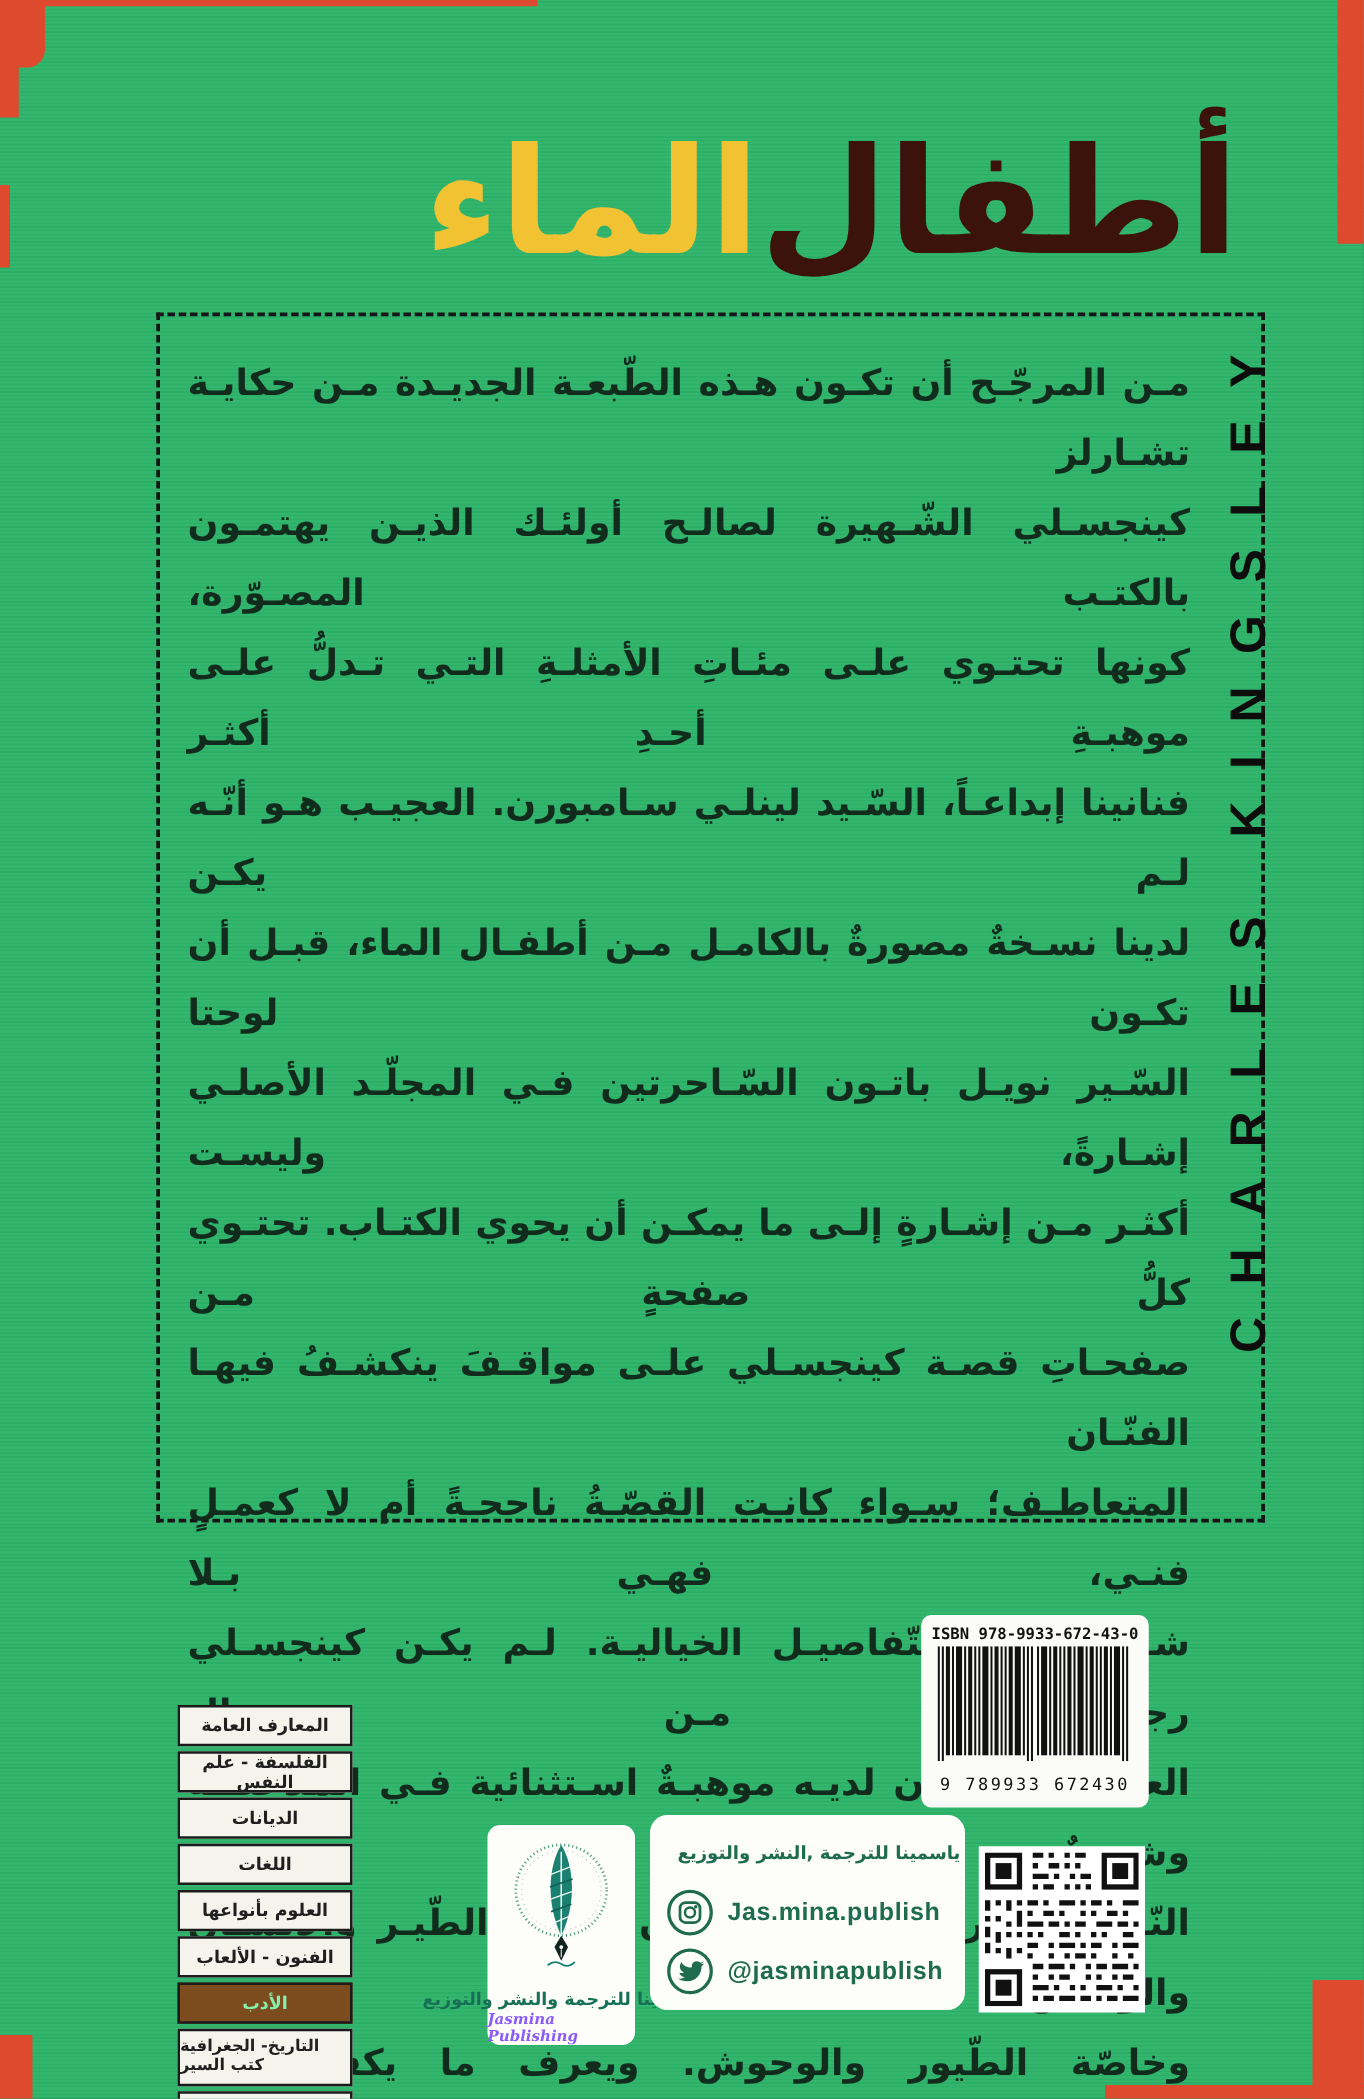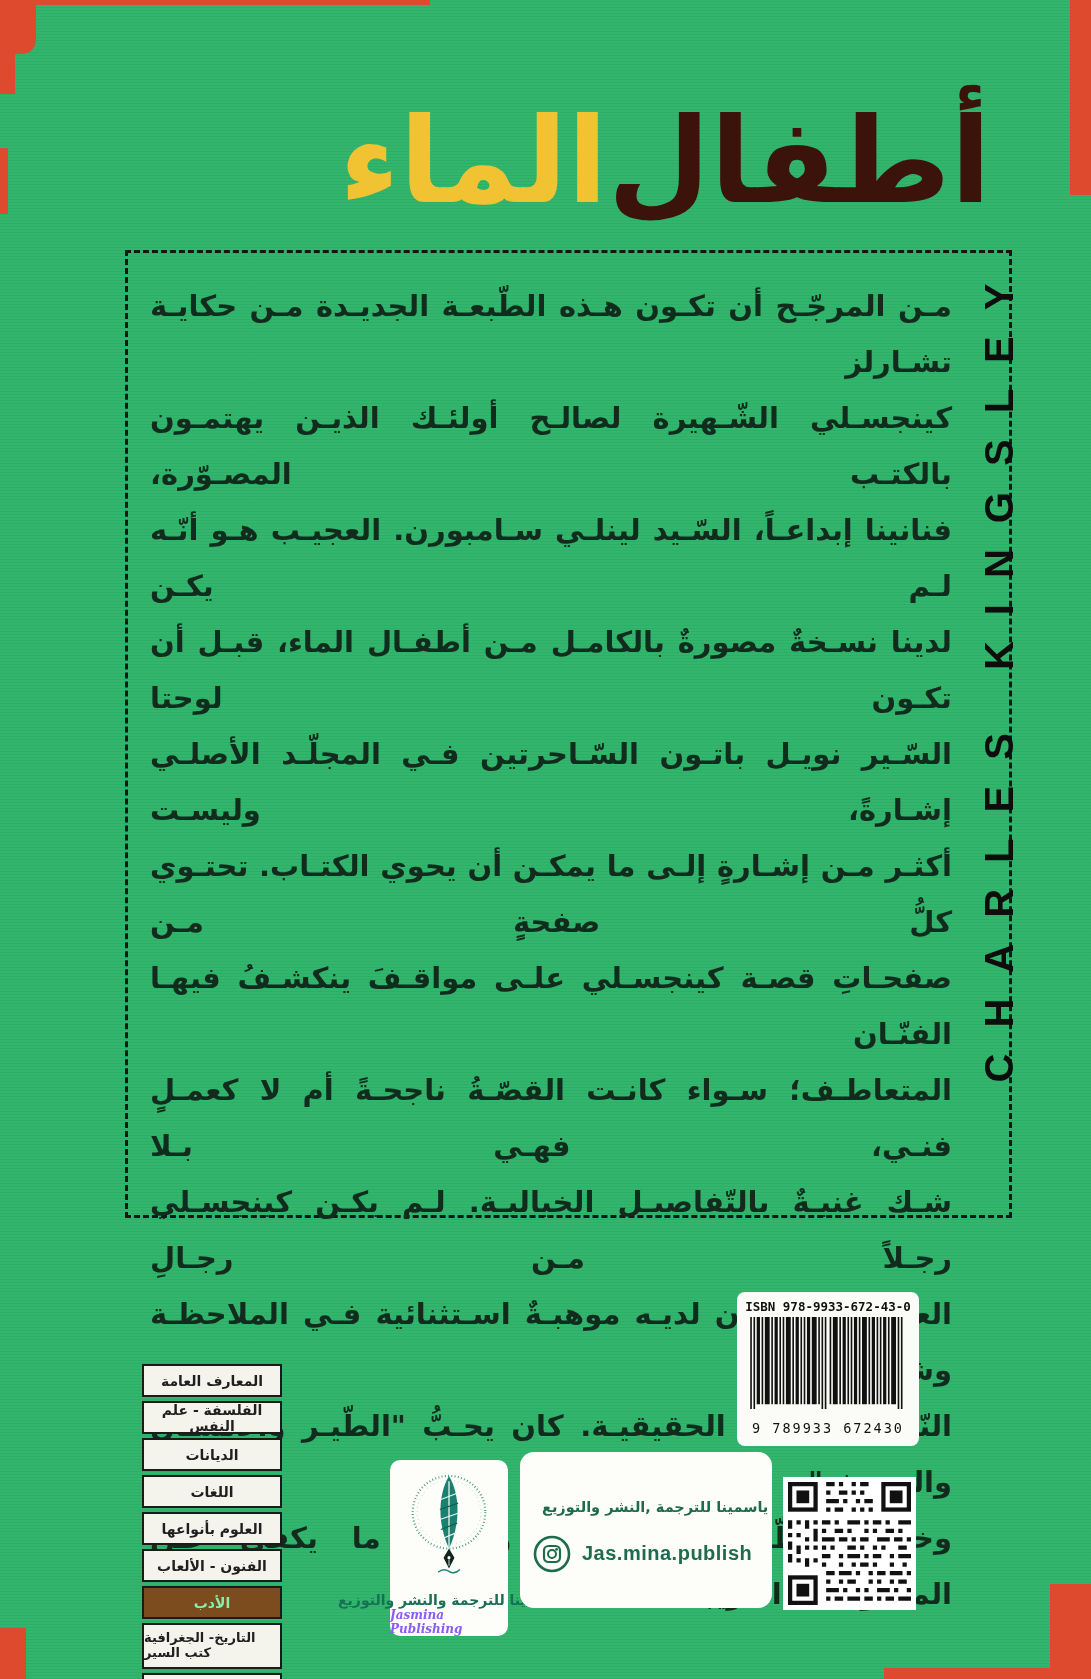--- a/index.html
+++ b/index.html
@@ -118,20 +118,21 @@
   <div class="dashed-box"></div>
 
   <div class="title">
     <span class="w-dark">أطفال</span>
       <span class="w-yellow">الماء</span>
   </div>
 
   <div class="synopsis">
     <div class="syn-line">مـن المرجّـح أن تكـون هـذه الطّبعـة الجديـدة مـن حكايـة تشـارلز</div>
     <div class="syn-line">كينجسـلي الشّـهيرة لصالـح أولئـك الذيـن يهتمـون بالكتـب المصـوّرة،</div>
+    <div class="syn-line">كونها تحتـوي علـى مئـاتِ الأمثلـةِ التـي تـدلُّ علـى موهبـةِ أحـدِ أكثـر</div>
     <div class="syn-line">فنانينا إبداعـاً، السّـيد لينلـي سـامبورن. العجيـب هـو أنّـه لـم يكـن</div>
     <div class="syn-line">لدينا نسـخةٌ مصورةٌ بالكامـل مـن أطفـال الماء، قبـل أن تكـون لوحتا</div>
     <div class="syn-line">السّـير نويـل باتـون السّـاحرتين فـي المجلّـد الأصلـي إشـارةً، وليسـت</div>
     <div class="syn-line">أكثـر مـن إشـارةٍ إلـى ما يمكـن أن يحوي الكتـاب. تحتـوي كلُّ صفحةٍ مـن</div>
     <div class="syn-line">صفحـاتِ قصـة كينجسـلي علـى مواقـفَ ينكشـفُ فيهـا الفنّـان</div>
     <div class="syn-line">المتعاطـف؛ سـواء كانـت القصّـةُ ناجحـةً أم لا كعمـلٍ فنـي، فهـي بـلا</div>
     <div class="syn-line">شـك غنيـةٌ بالتّفاصيـل الخياليـة. لـم يكـن كينجسـلي رجـلاً مـن رجـالِ</div>
     <div class="syn-line">العلـم، لكـن كان لديـه موهبـةٌ اسـتثنائية فـي الملاحظـة وشـيءٌ مـن</div>
     <div class="syn-line">النّـار الشّـعريةِ الحقيقيـة. كان يحـبُّ "الطّيـر والانسـان والوحـش"</div>
     <div class="syn-line">وخاصّة الطّيور والوحوش. ويعرف ما يكفي عـن المخلوقـات الغريبة</div>
@@ -232,20 +233,27 @@
     </div>
     <div class="social-row">
       <svg width="40" height="40" viewBox="0 0 40 40">
         <circle cx="20" cy="20" r="17" fill="none" stroke="#1e6b50" stroke-width="2.6"></circle>
         <rect x="12" y="12" width="16" height="16" rx="4.5" fill="none" stroke="#1e6b50" stroke-width="2.2"></rect>
         <circle cx="20" cy="20" r="4" fill="none" stroke="#1e6b50" stroke-width="2"></circle>
         <circle cx="24.6" cy="15.4" r="1.4" fill="#1e6b50"></circle>
       </svg>
       <span class="lbl-en">Jas.mina.publish</span>
     </div>
+    <div class="social-row">
+      <svg width="40" height="40" viewBox="0 0 40 40">
+        <circle cx="20" cy="20" r="17" fill="none" stroke="#1e6b50" stroke-width="2.6"></circle>
+        <path transform="translate(9,11)" fill="#1e6b50" d="M22 1.2c-.8.5-1.7.8-2.6 1A4.1 4.1 0 0 0 12.4 5v1A9.7 9.7 0 0 1 4 1.7S.6 7.3 6.2 9.7c-1.1.8-2.6.8-3.7.5.4 2 2.2 3.3 4.3 3.4-1.8 1.5-4.5 1.5-5.3 1.4C3.4 16.3 6 17 8.6 17c7.6 0 11.9-6.3 11.6-12 .8-.6 1.5-1.3 1.8-2.3-.7.3-1.5.6-2.3.6.8-.5 1.5-1.3 2.3-2.1z"></path>
+      </svg>
+      <span class="lbl-en">@jasminapublish</span>
+    </div>
   </div>
 
   <div class="qr">
     <svg width="123" height="123" viewBox="0 0 29 29">
       <g fill="#111">
         <rect x="0" y="0" width="7" height="7"></rect>
           <rect x="22" y="0" width="7" height="7"></rect>
           <rect x="0" y="22" width="7" height="7"></rect>
       </g>
       <g fill="#fff">

